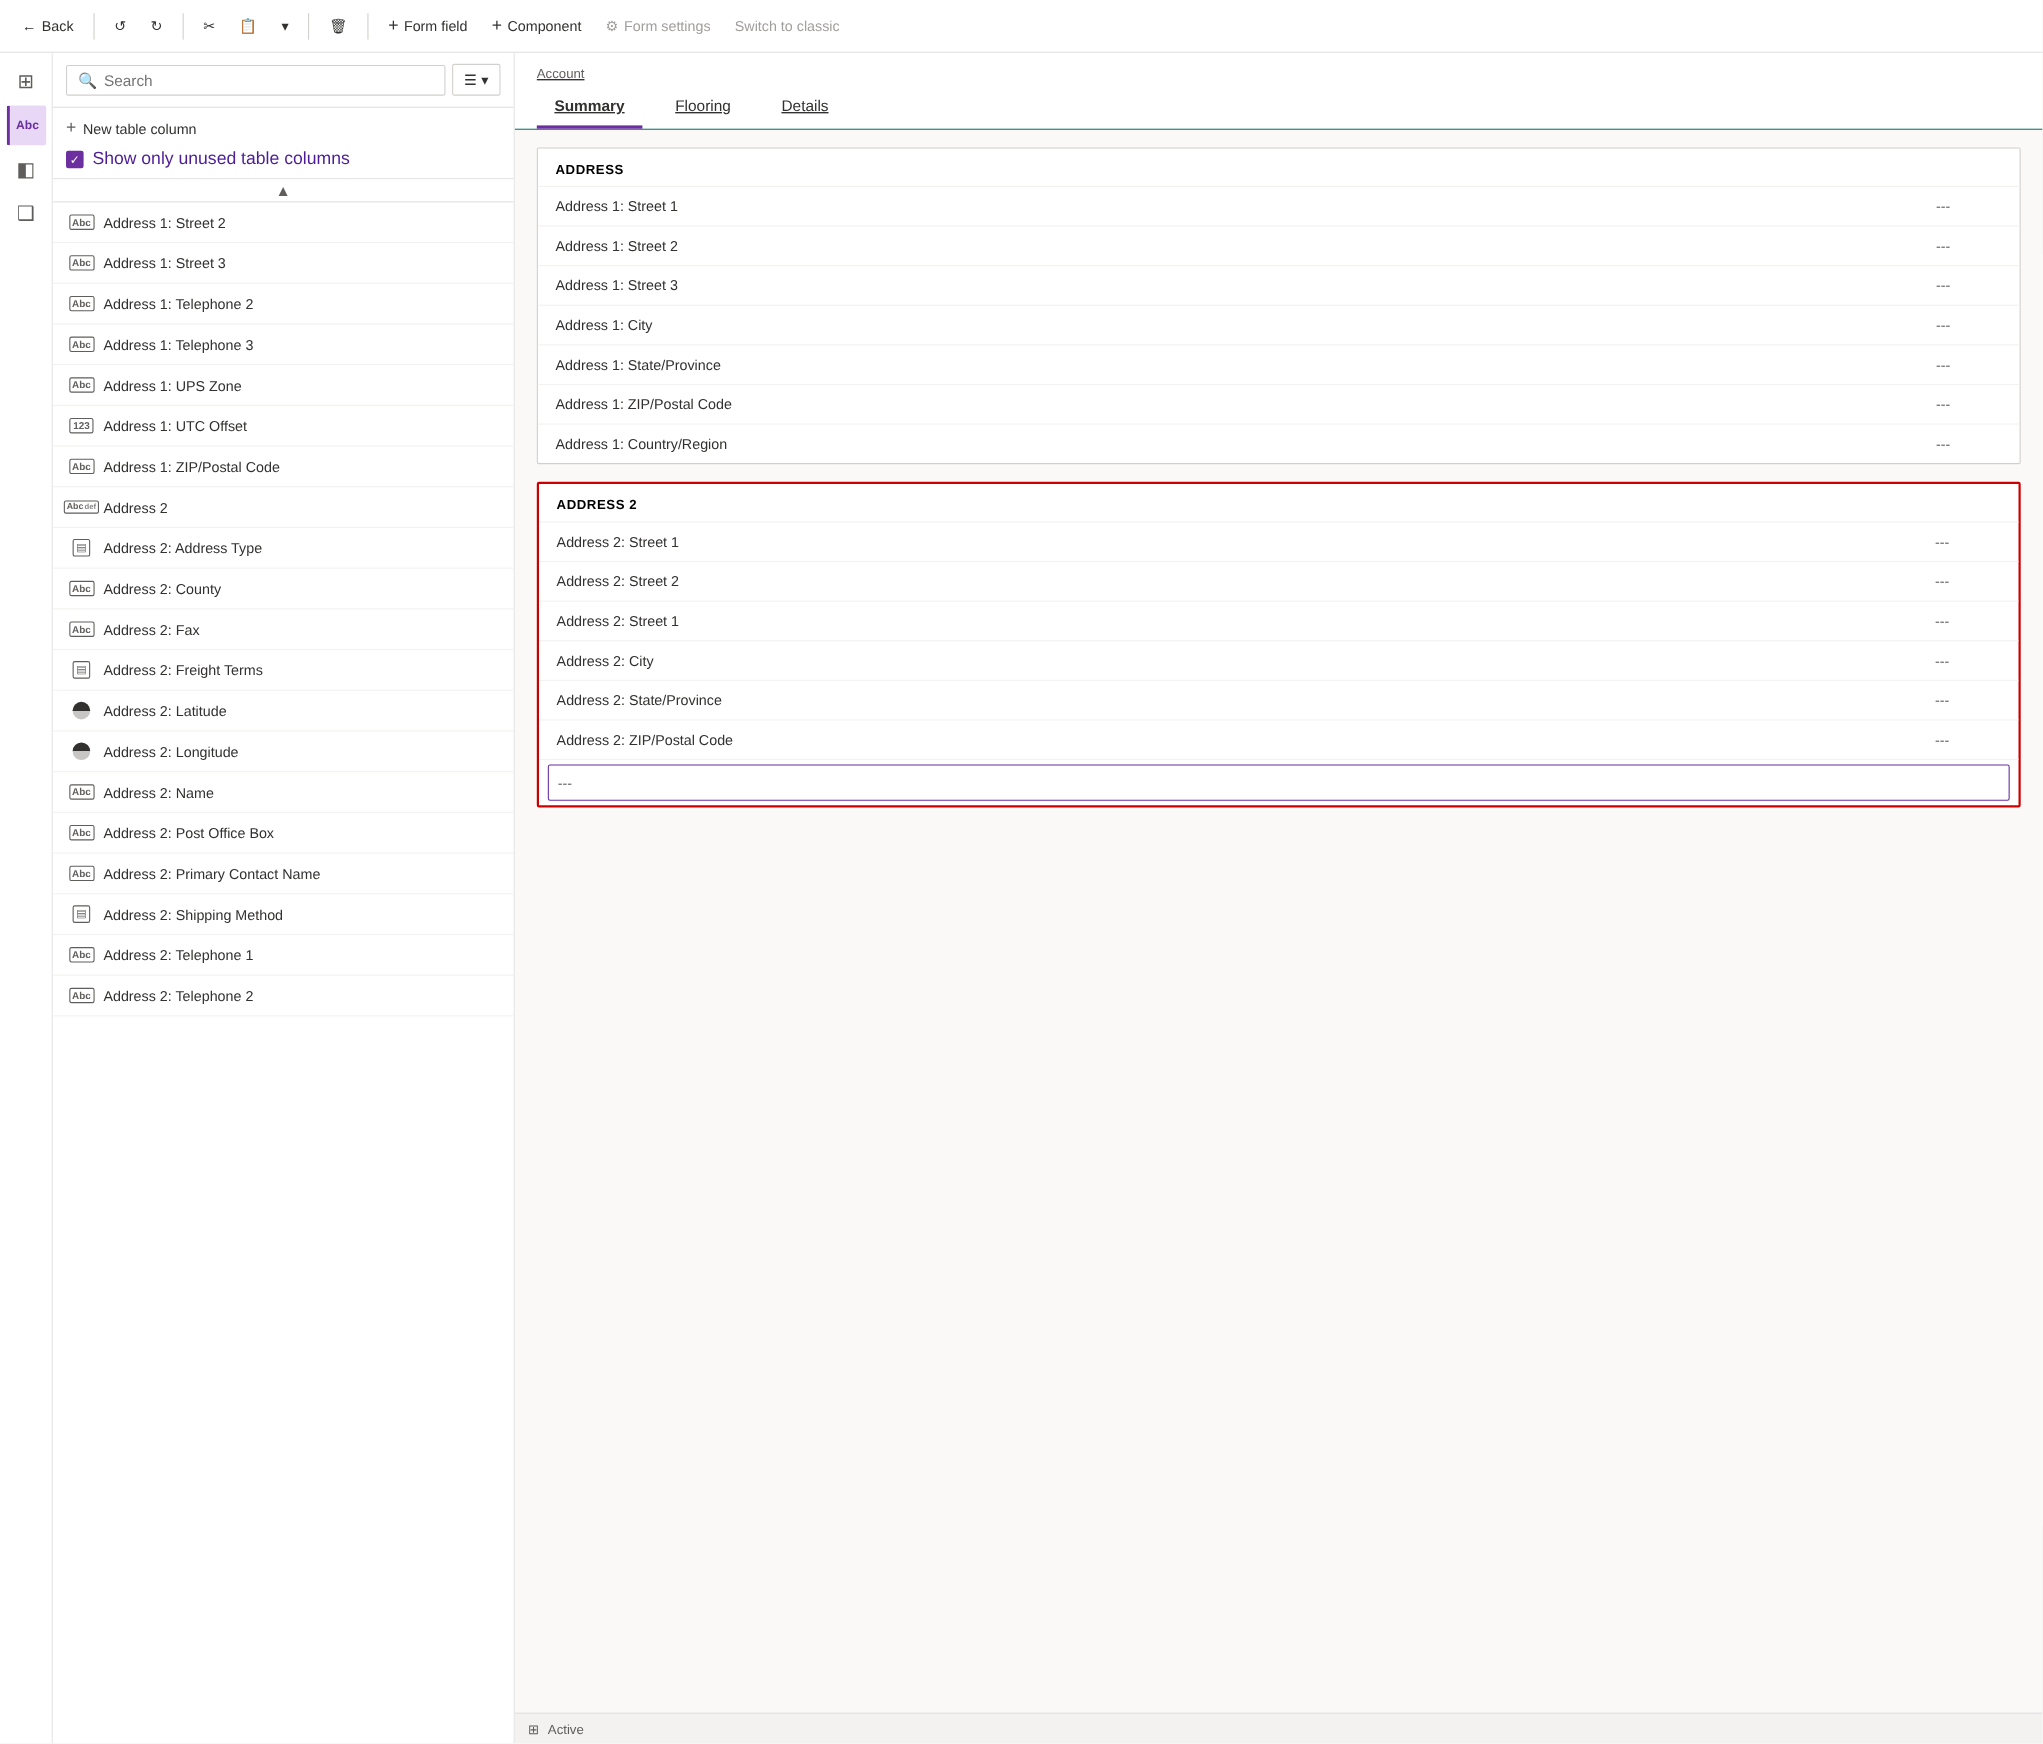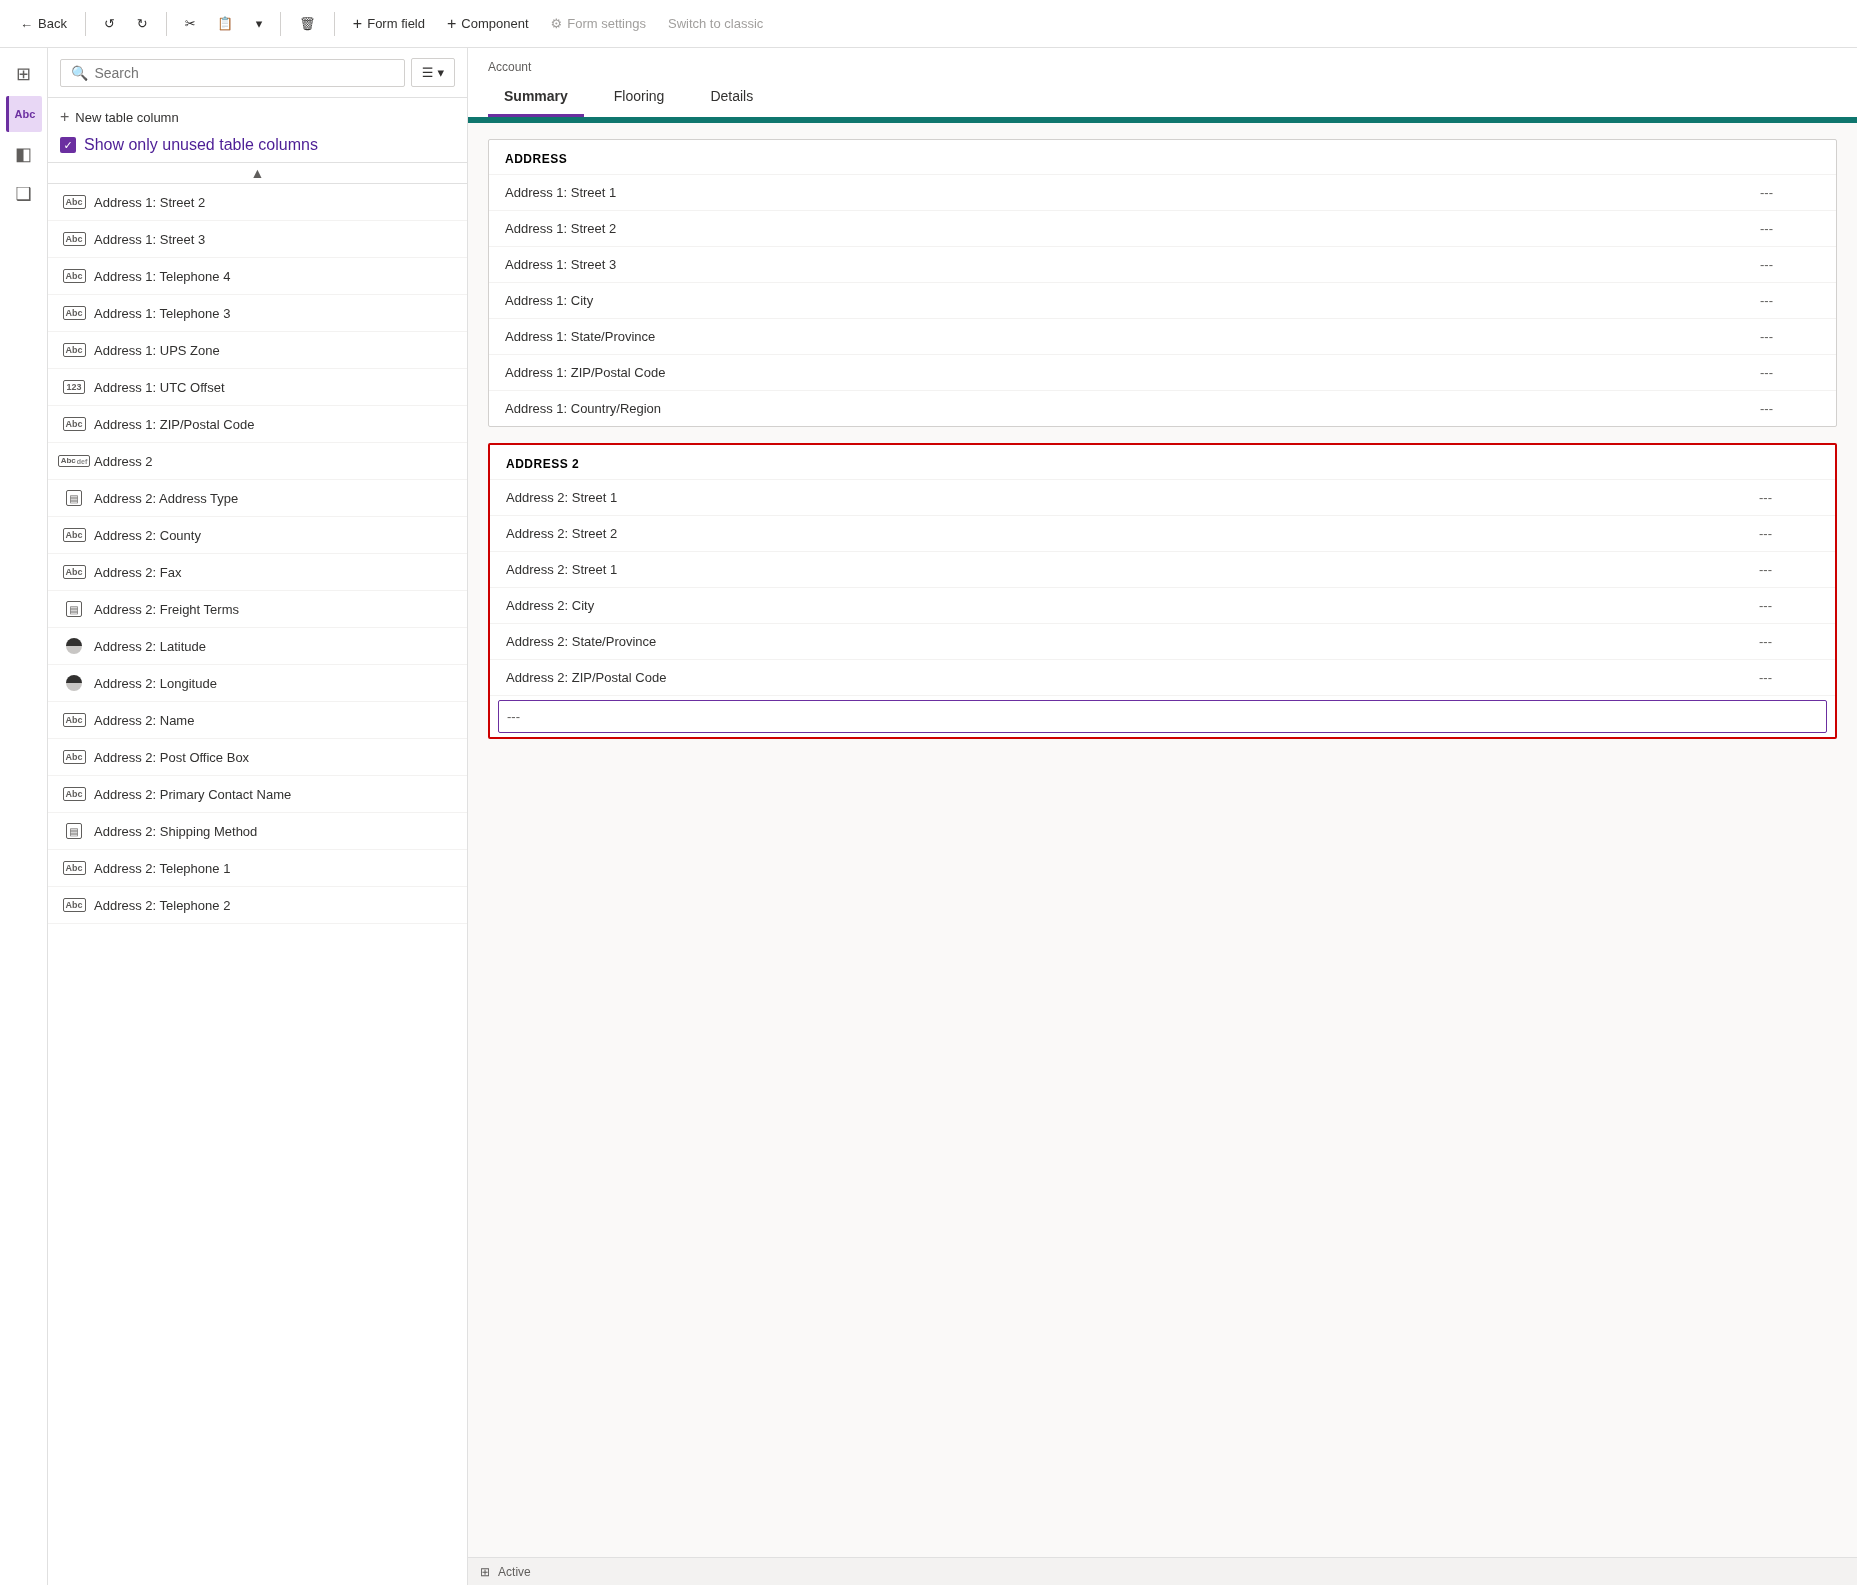--- a/index.html
+++ b/index.html
@@ -103,21 +103,21 @@
 
     
     .main-content {
       flex: 1; overflow-y: auto; background: #faf9f8;
       display: flex; flex-direction: column;
     }
     .main-content::-webkit-scrollbar { width: 8px; }
     .main-content::-webkit-scrollbar-thumb { background: #c8c6c4; }
 
     .form-header {
-      background: #fff; padding: 8px 20px 0 20px; border-bottom: 6px solid #0f766e; flex-shrink: 0;
+      background: #fff; padding: 8px 20px 0 20px; border-bottom: 1px solid #0f766e; flex-shrink: 0; text-decoration: underline;
     }
     .account-label { font-size: 12px; color: #605e5c; padding: 4px 0; }
     .tab-bar { display: flex; gap: 10px; }
     .tab-item {
       padding: 10px 16px; font-size: 14px; cursor: pointer; color: #323130;
       border-bottom: 3px solid transparent; margin-right: 4px;
     }
     .tab-item.active { color: #323130; border-bottom: 3px solid #6b2fa0; font-weight: 600; }
 
     .form-body {
@@ -253,21 +253,21 @@
         <div class="field-item">
       <span class="field-icon">
             <span class="icon-text">Abc</span>
           </span>
       <span>Address 1: Street 3</span>
     </div>
         <div class="field-item">
       <span class="field-icon">
             <span class="icon-text">Abc</span>
           </span>
-      <span>Address 1: Telephone 4</span>
+      <span>Address 1: Telephone 2</span>
     </div>
         <div class="field-item">
       <span class="field-icon">
             <span class="icon-text">Abc</span>
           </span>
       <span>Address 1: Telephone 3</span>
     </div>
         <div class="field-item">
       <span class="field-icon">
             <span class="icon-text">Abc</span>

